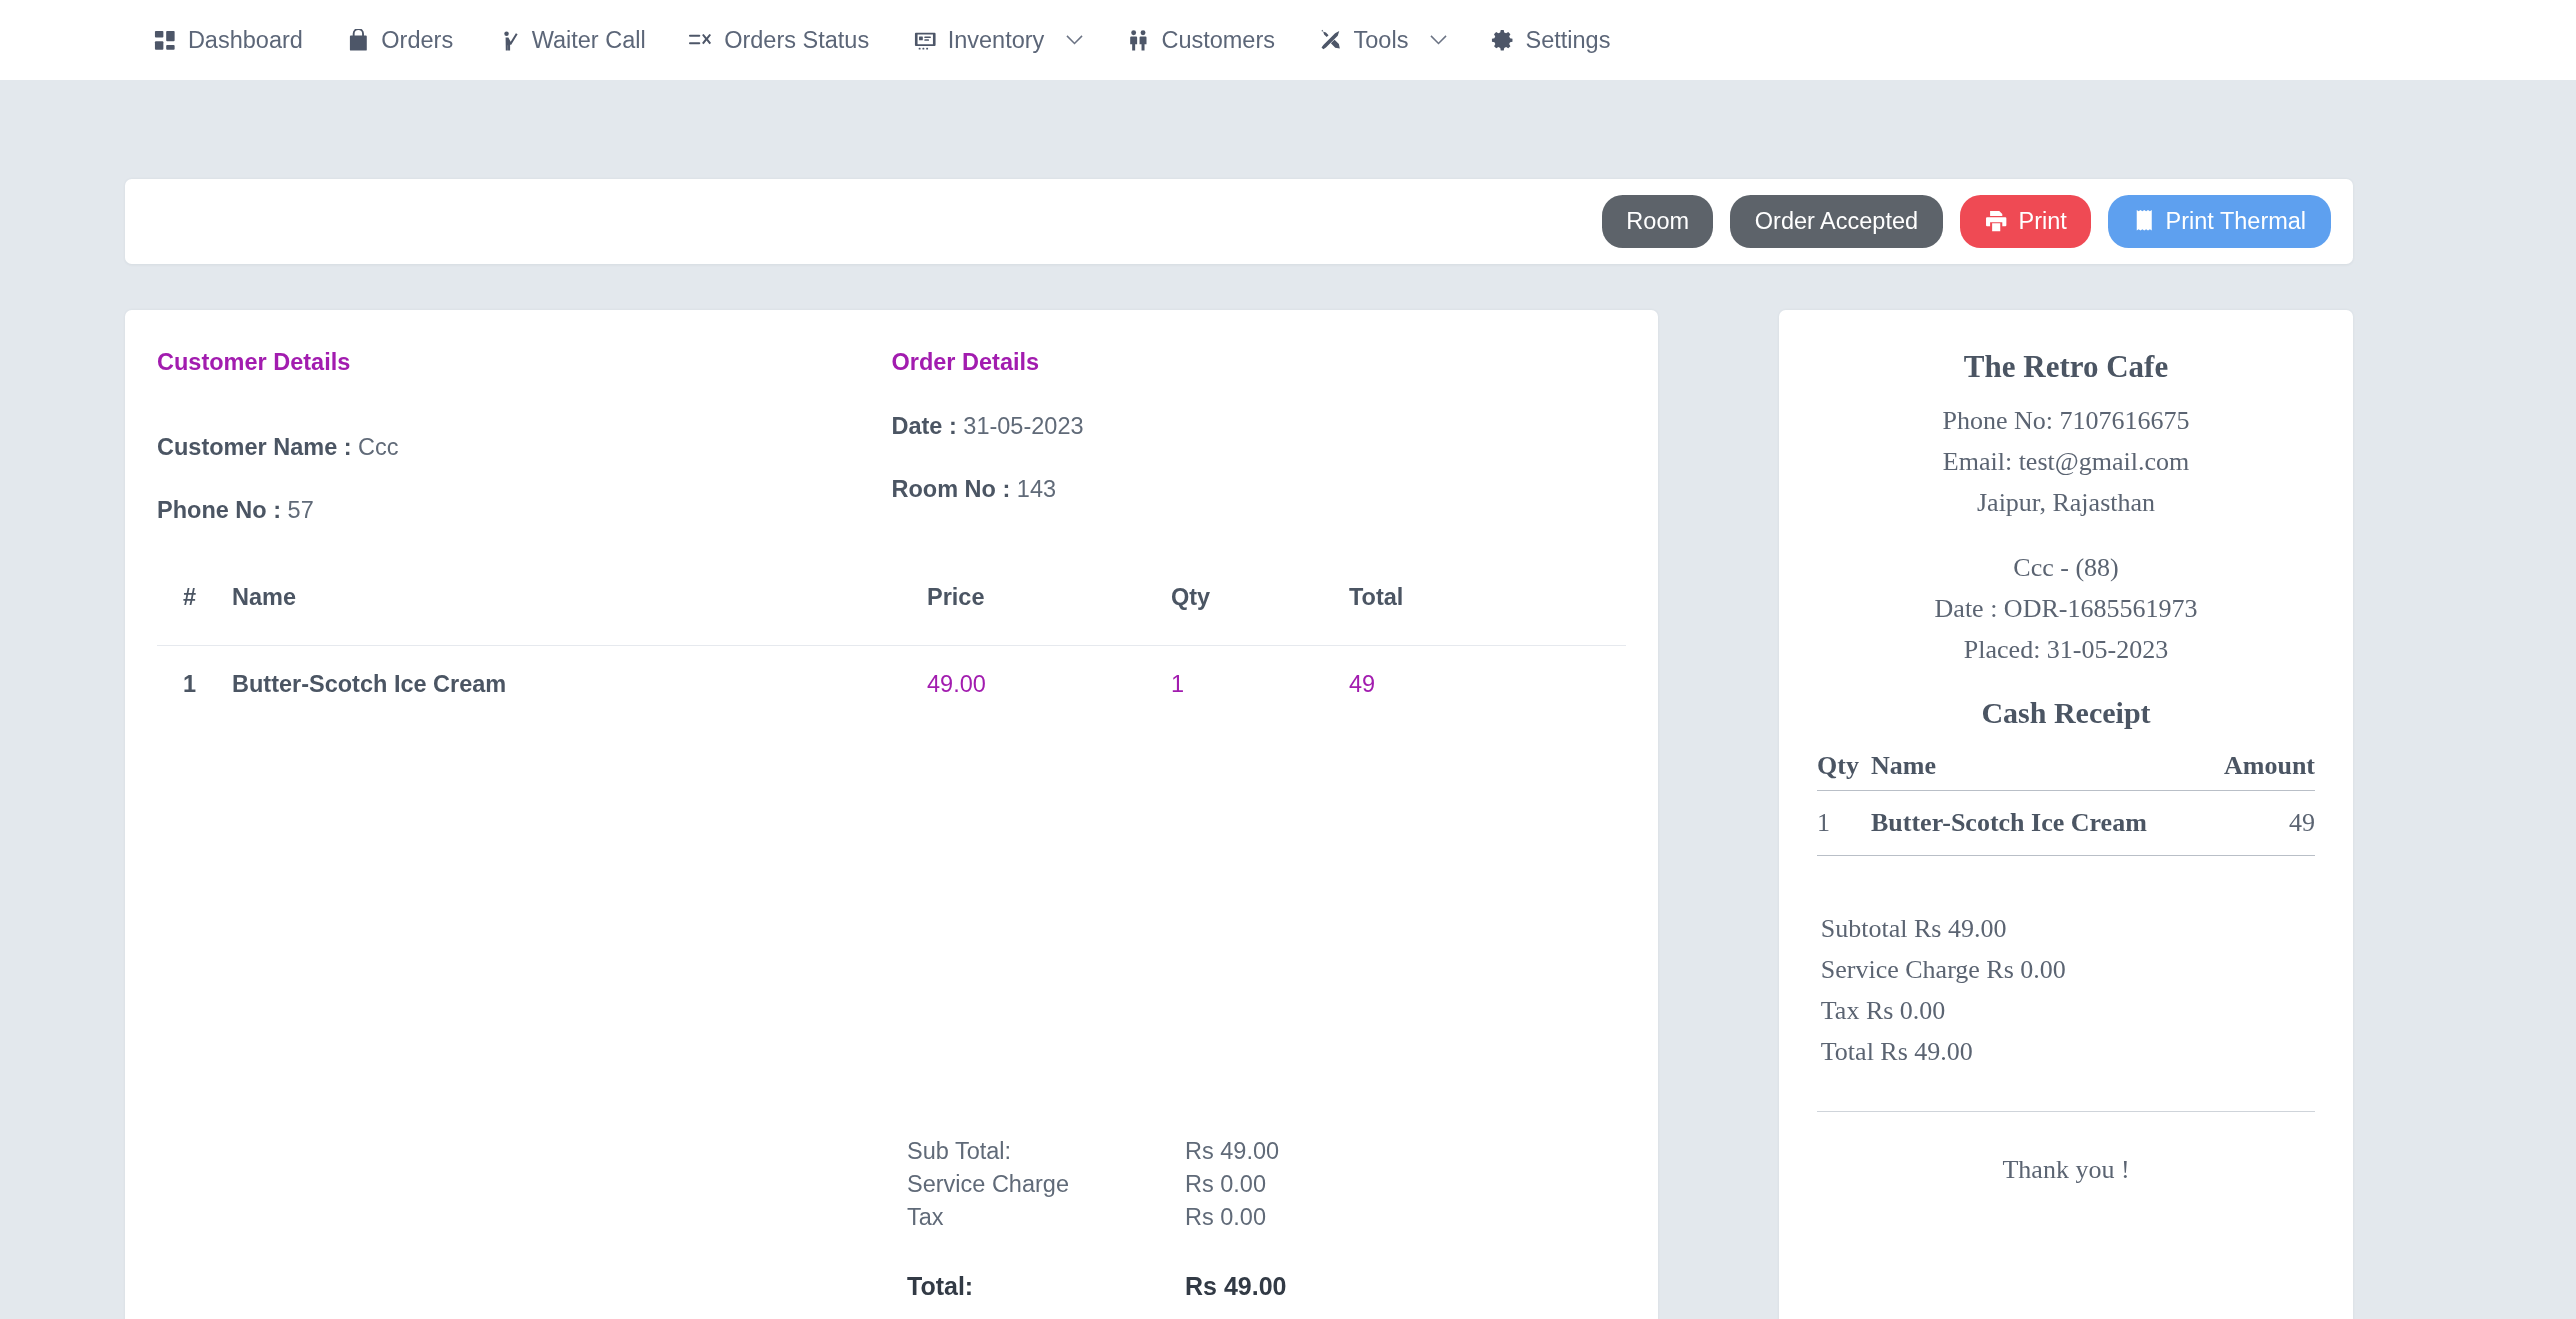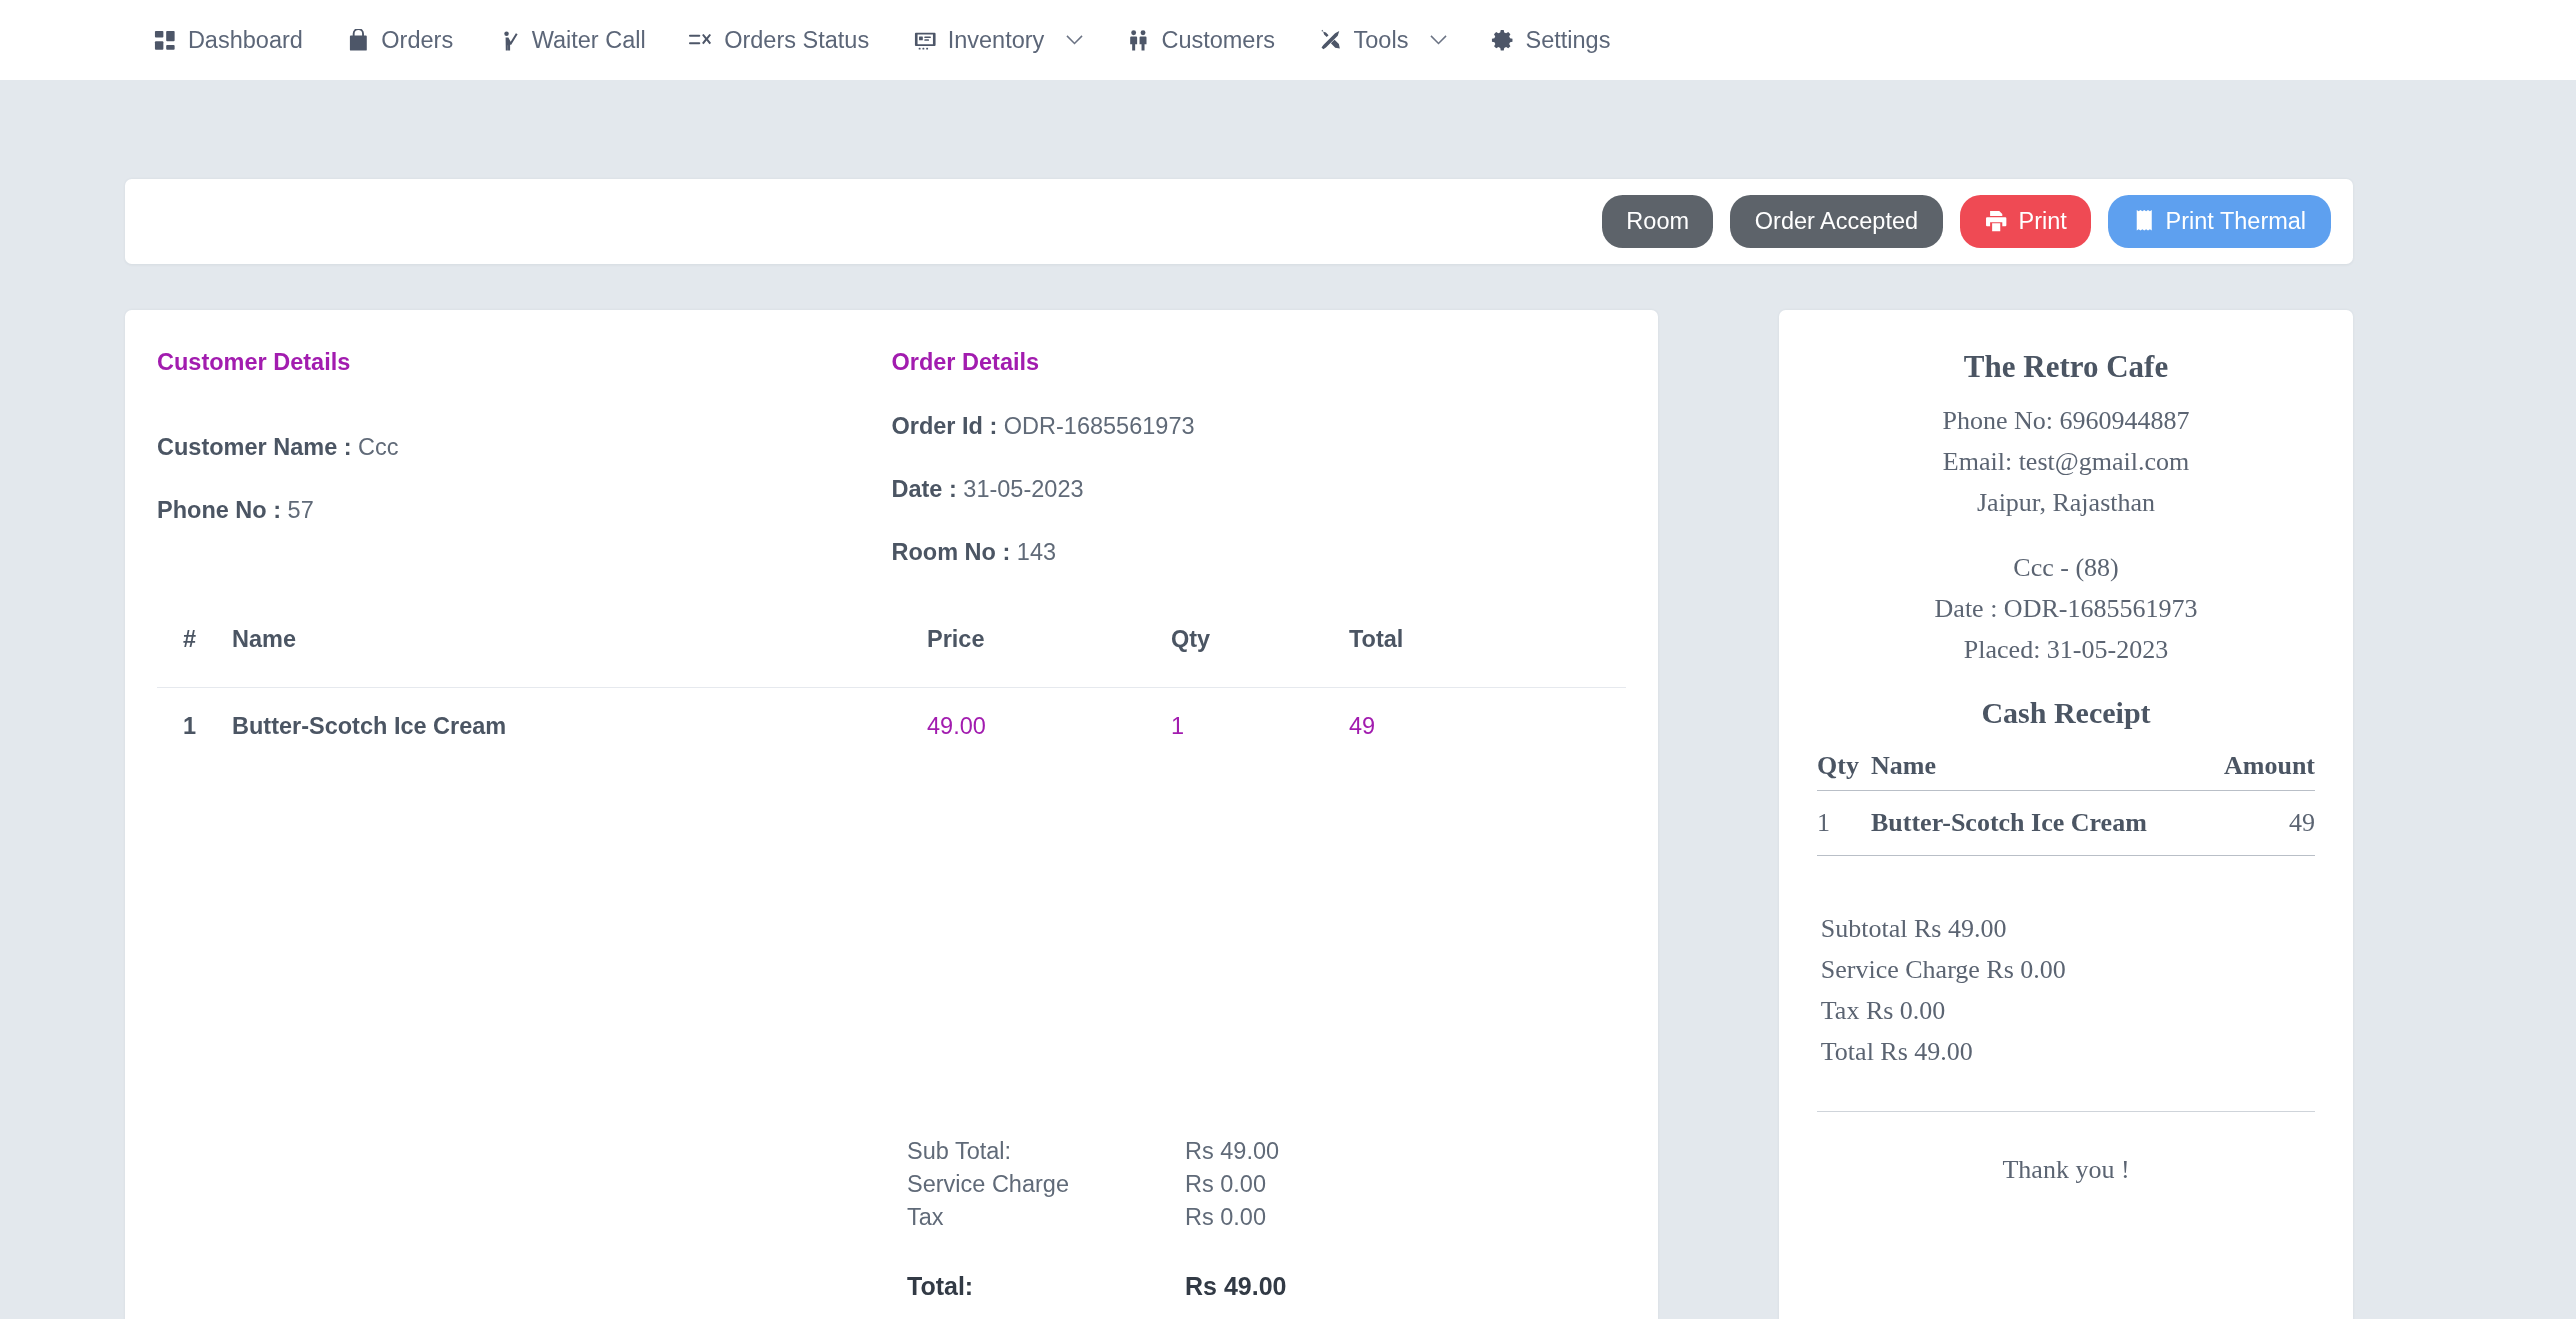--- a/index.html
+++ b/index.html
@@ -363,24 +363,20 @@
           <span>Ccc</span>
         </div>
         <div class="kv">
           <b>Phone No :</b>
           <span>57</span>
         </div>
       </div>
 
       <div class="details-col right">
         <div class="sec-title">Order Details</div>
-        <div class="kv">
-          <b>Order Id :</b>
-          <span>ODR-1685561973</span>
-        </div>
         <div class="kv">
           <b>Date :</b>
           <span>31-05-2023</span>
         </div>
         <div class="kv">
           <b>Room No :</b>
           <span>143</span>
         </div>
       </div>
     </div>
@@ -422,21 +418,21 @@
       <div class="trow grand">
         <span class="lbl">Total:</span>
         <span class="val">Rs 49.00</span>
       </div>
     </div>
 
   </div>
 
   <div class="receipt">
     <div class="r-title">The Retro Cafe</div>
-    <div class="r-line">Phone No: 6960944887</div>
+    <div class="r-line">Phone No: 7107616675</div>
     <div class="r-line">Email: test@gmail.com</div>
     <div class="r-line">Jaipur, Rajasthan</div>
     <div class="r-gap"></div>
     <div class="r-line">Ccc - (88)</div>
     <div class="r-line">Date : ODR-1685561973</div>
     <div class="r-line">Placed: 31-05-2023</div>
 
     <div class="r-h2">Cash Receipt</div>
 
     <table class="r-table">

